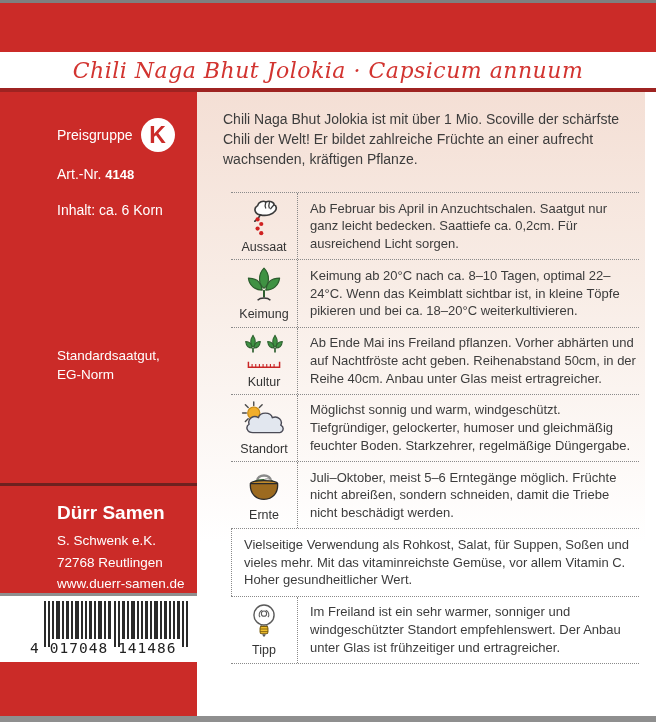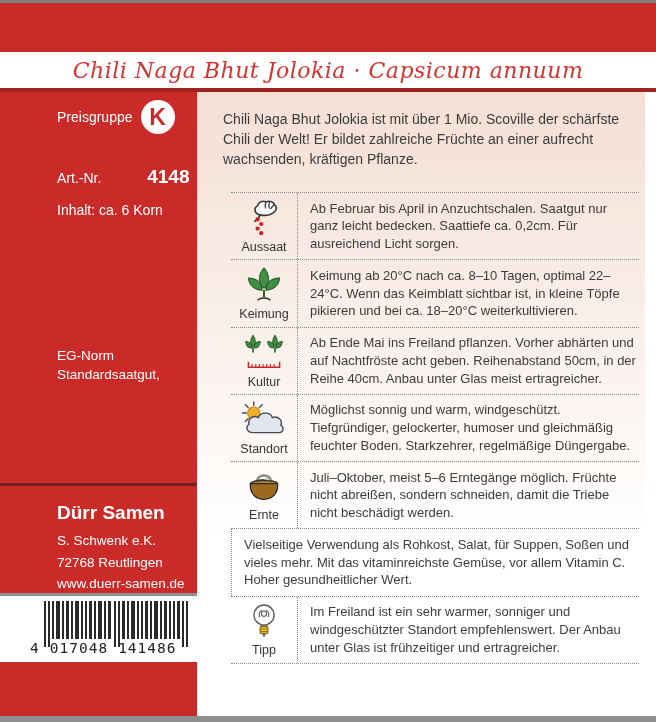--- a/index.html
+++ b/index.html
@@ -10,26 +10,26 @@
   .header-red{position:absolute;left:0;top:3px;width:656px;height:49px;background:#cb2b28;}
   .title-band{position:absolute;left:0;top:52px;width:656px;height:36px;background:#fff;
               display:flex;align-items:center;justify-content:center;border-radius:15px;}
   .title-text{color:#d23430;font-family:"DejaVu Serif",serif;font-style:italic;
               font-size:22px;letter-spacing:.5px;}
   .dark-rule{position:absolute;left:0;top:88px;width:656px;height:4px;background:#9e2321;}
   .bottom-strip{position:absolute;left:0;top:716px;width:656px;height:6px;background:#8f8f8f;}
   
   .sidebar{position:absolute;left:0;top:92px;width:197px;height:624px;background:#cb2b28;color:#fff;}
   .sb-abs{position:absolute;left:57px;}
-  .sb-preis{top:8px;display:flex;align-items:center;gap:8px;font-size:14px;}
+  .sb-preis{top:26px;display:flex;align-items:center;gap:8px;font-size:14px;}
   .k-circle{width:34px;height:34px;border-radius:50%;background:#fff;color:#cb2b28;
             display:flex;align-items:center;justify-content:center;
             font-weight:bold;font-size:23px;}
   .sb-art{top:74px;font-size:14px;}
-  .sb-art b{font-size:19px;margin-left:42px;}
+  .sb-art b{font-size:13px;}
   .sb-inhalt{top:110px;font-size:14px;}
   .sb-block{font-size:13.5px;line-height:19px;}
   .sb-standard{top:254px;}
   .sb-keim{top:306px;}
   .sb-divider{position:absolute;left:0;top:391px;width:197px;height:3px;background:#6e211f;}
   .sb-brand{top:410px;font-weight:bold;font-size:19px;}
   .sb-address{top:438px;font-size:13.5px;line-height:21.5px;}
   .sb-grayline{position:absolute;left:0;top:501px;width:197px;height:3px;background:#8f8f8f;}
   .sb-barcode{position:absolute;left:0;top:504px;width:197px;height:66px;background:#fff;color:#222;}
   .barcode-bars{position:absolute;left:44px;top:5px;}
@@ -72,22 +72,22 @@
     </div>
 
     <div class="sb-abs sb-art">
       <span>Art.-Nr.</span>
       <b>4148</b>
     </div>
 
     <div class="sb-abs sb-inhalt">Inhalt: ca. 6 Korn</div>
 
     <div class="sb-abs sb-block sb-standard">
+      <div>Standardsaatgut,</div>
       <div>EG-Norm</div>
-      <div>Standardsaatgut,</div>
     </div>
 
 
     <div class="sb-divider"></div>
 
     <div class="sb-abs sb-brand">Dürr Samen</div>
 
     <div class="sb-abs sb-address">
       <div>S. Schwenk e.K.</div>
       <div>72768 Reutlingen</div>

